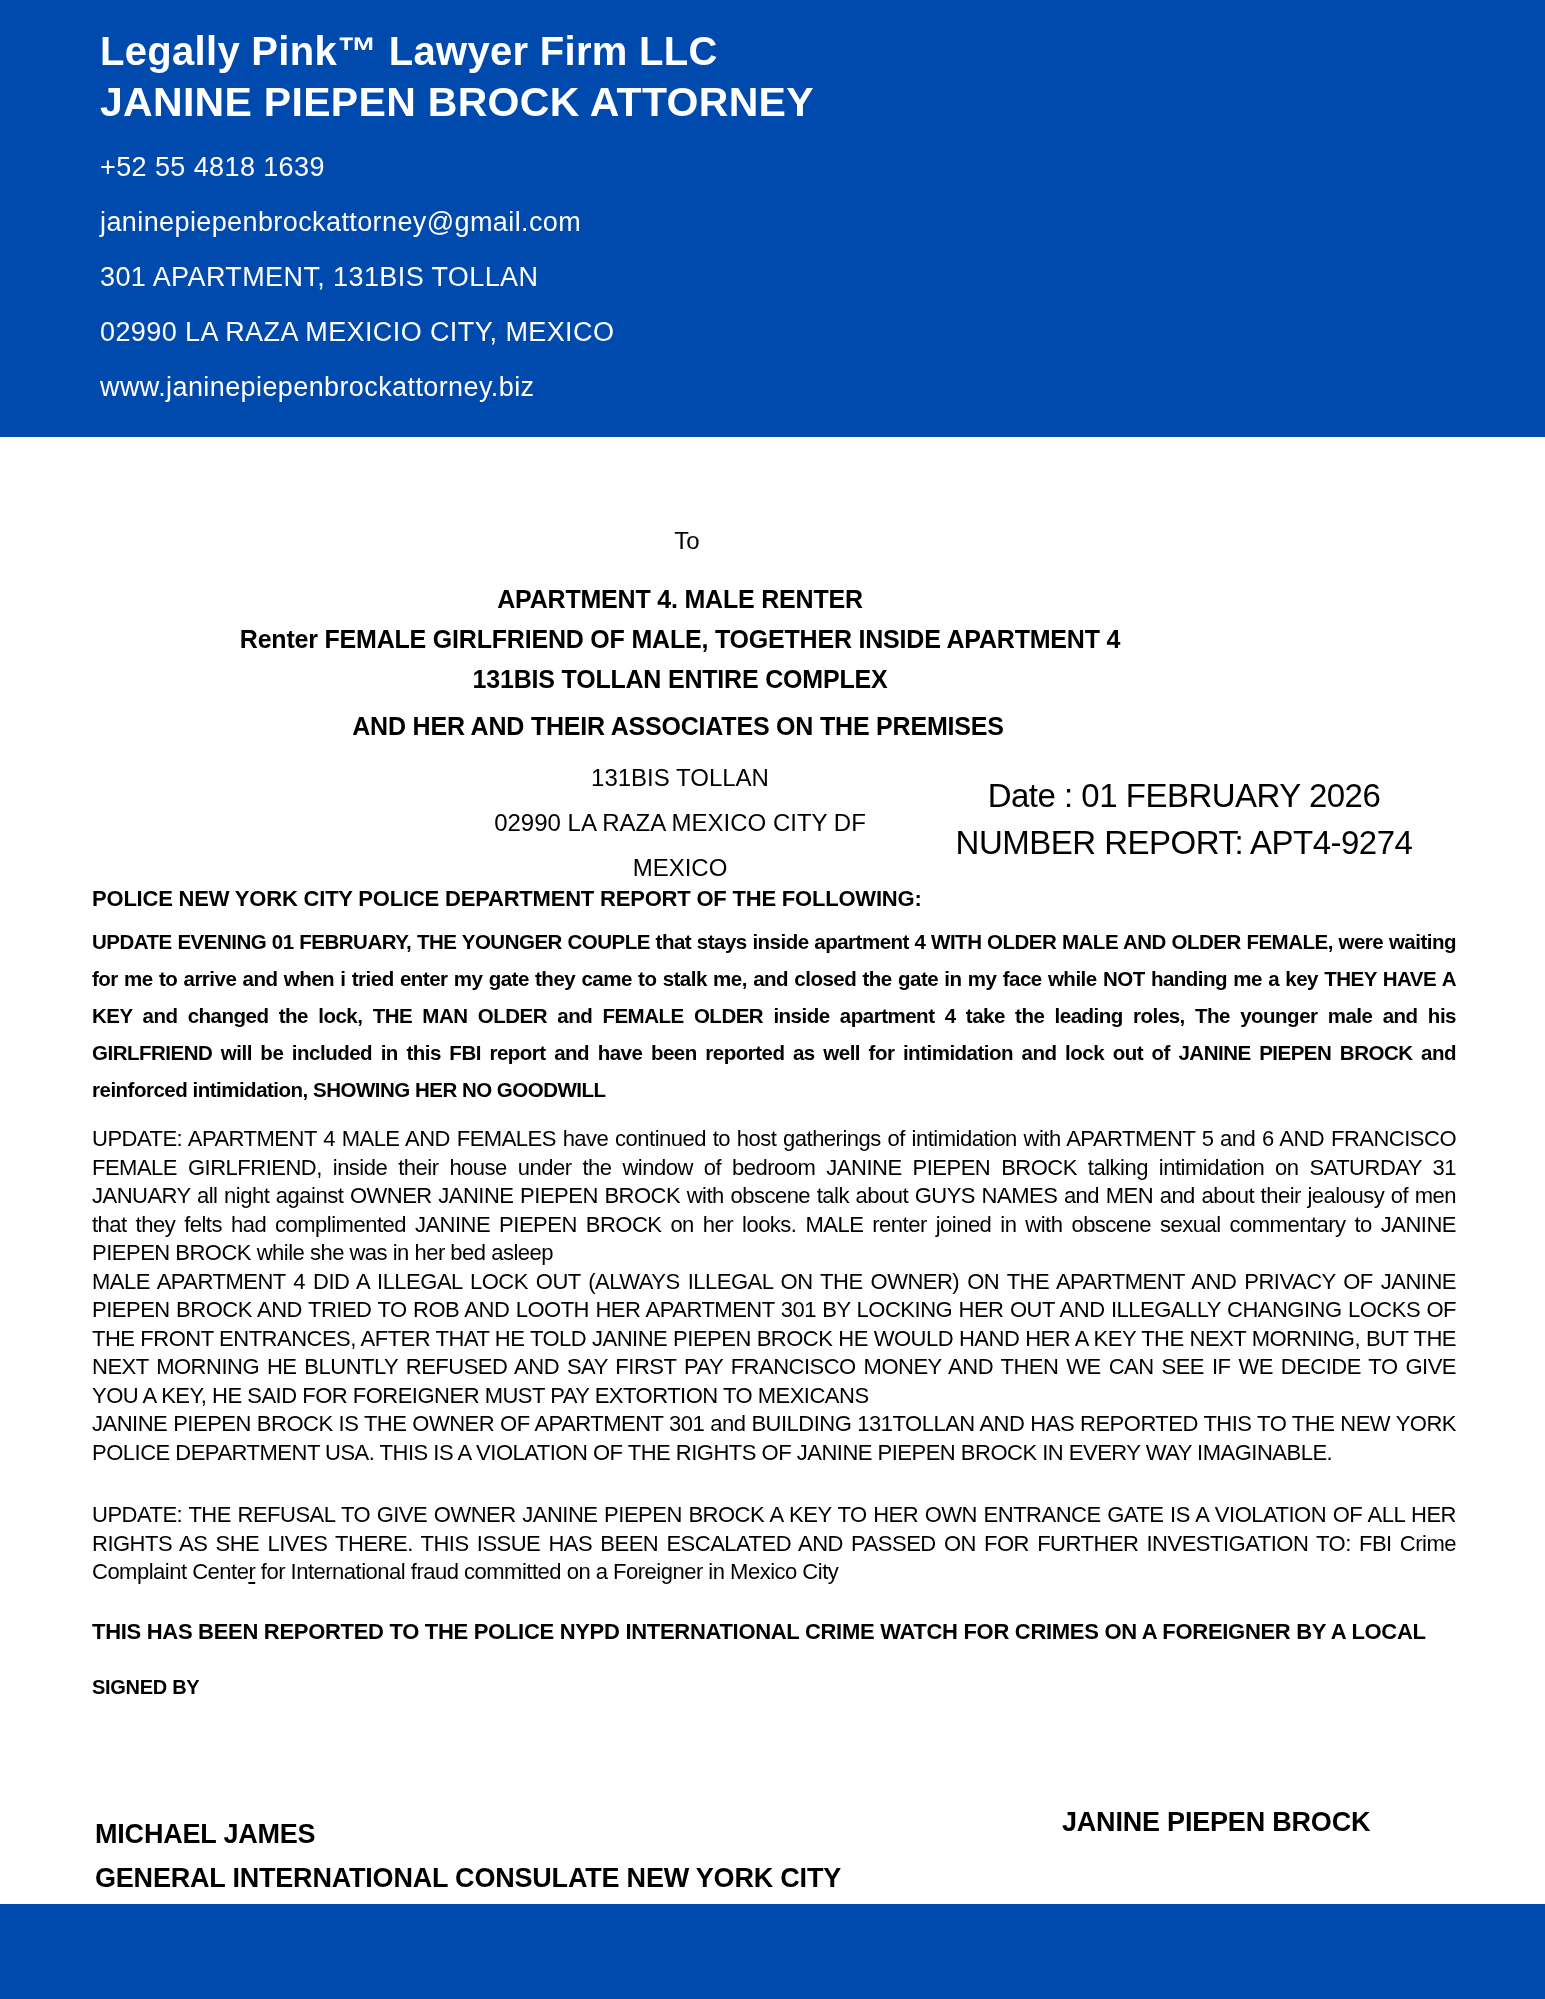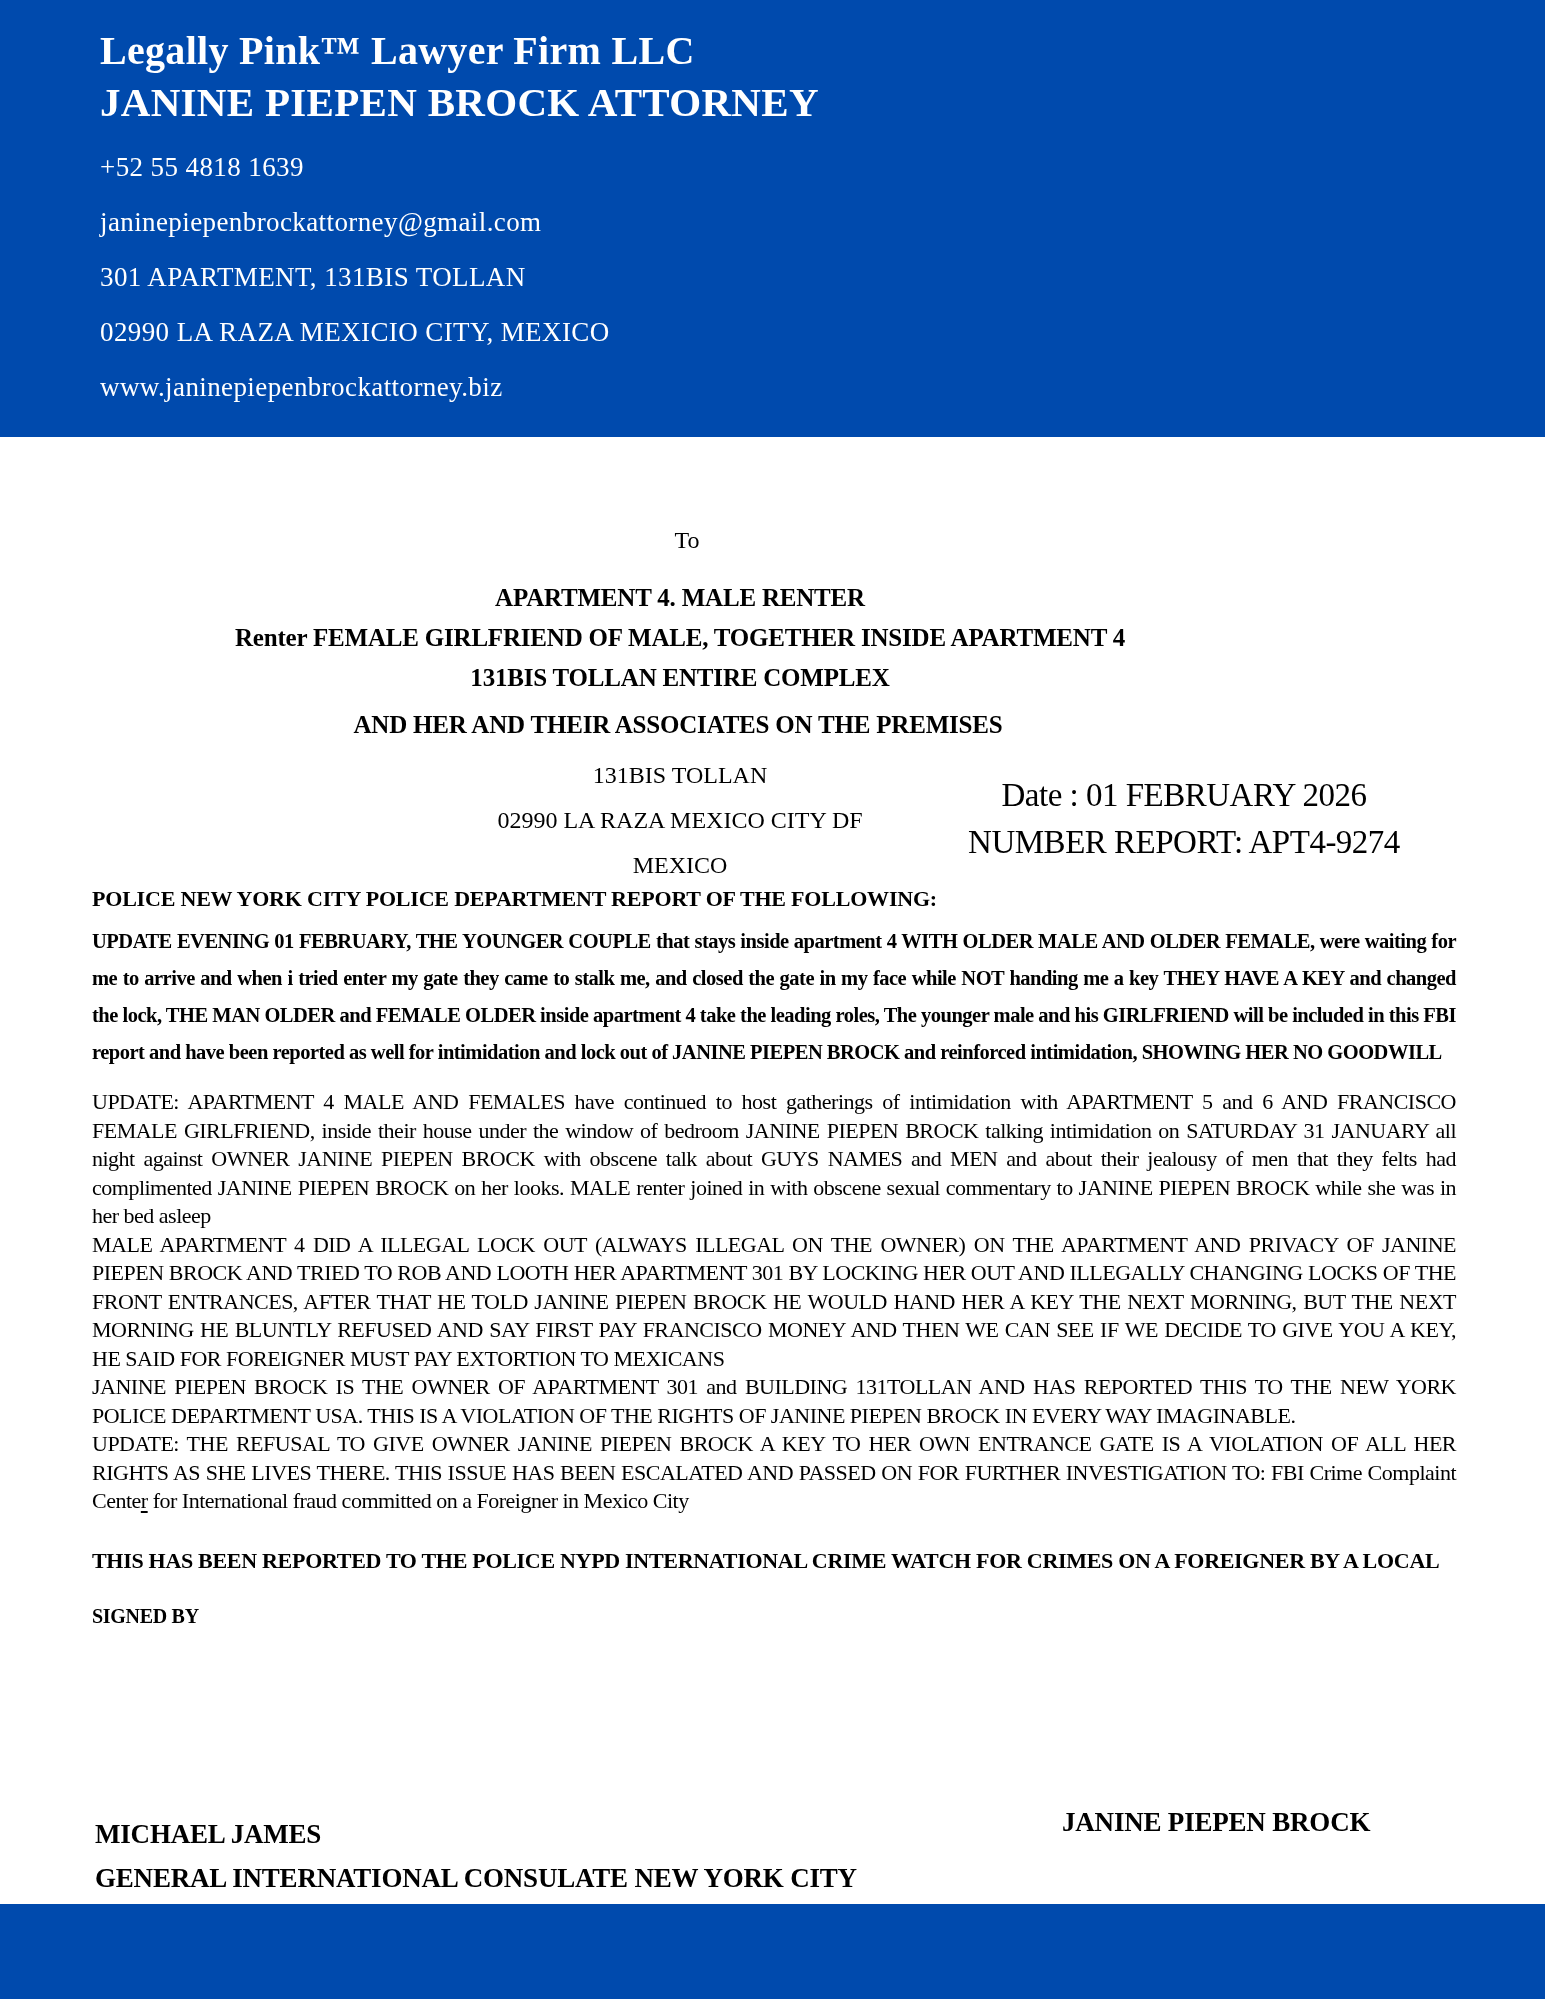--- a/index.html
+++ b/index.html
@@ -4,21 +4,21 @@
 <style>
   :root { --brand-blue: #004aad; --ink: #000000; --paper: #ffffff; }
   * { box-sizing: border-box; }
   html, body { margin: 0; padding: 0; background: #ffffff; }
   .page {
     position: relative;
     width: 1545px;
     height: 1999px;
     background: var(--paper);
     overflow: hidden;
-    font-family: Liberation Serif, serif;
+    font-family: Liberation Sans, sans-serif;
     color: var(--ink);
   }
 
   
   .header {
     position: absolute;
     top: 0; left: 0; right: 0;
     height: 437px;
     background: var(--brand-blue);
     color: #ffffff;
@@ -71,21 +71,21 @@
   .update-bold {
     font-size: 20.5px; font-weight: bold;
     line-height: 37px; text-align: justify; letter-spacing: -0.5px;
     margin: 0 0 17px 0;
   }
   .para {
     font-size: 22px; line-height: 28.5px;
     text-align: justify; letter-spacing: -0.5px;
     margin: 0;
   }
-  .para-escalation { }
+  .para-escalation { margin-top: 34px; }
   .underline-r { text-decoration: underline; text-underline-offset: 3px; }
   .reported-line {
     margin-top: 32px;
     font-size: 22px; font-weight: bold; letter-spacing: -0.3px;
   }
   .signed-by {
     margin-top: 31px;
     font-size: 20px; font-weight: bold; letter-spacing: -0.3px;
   }
 

